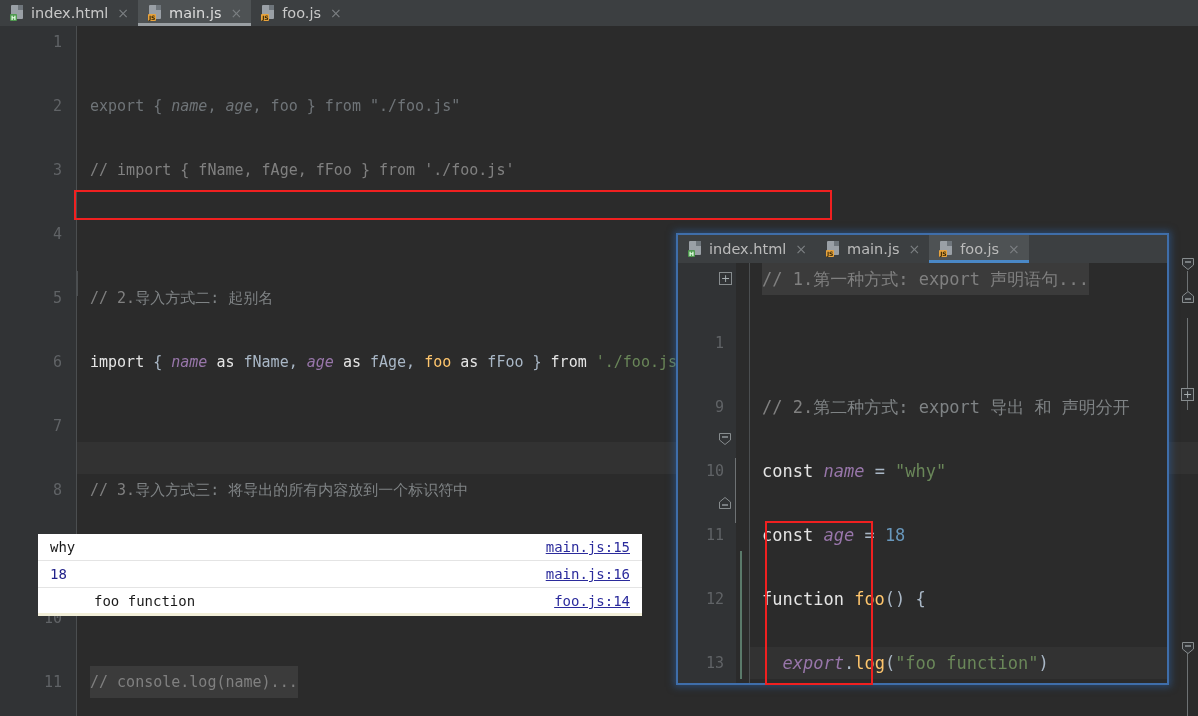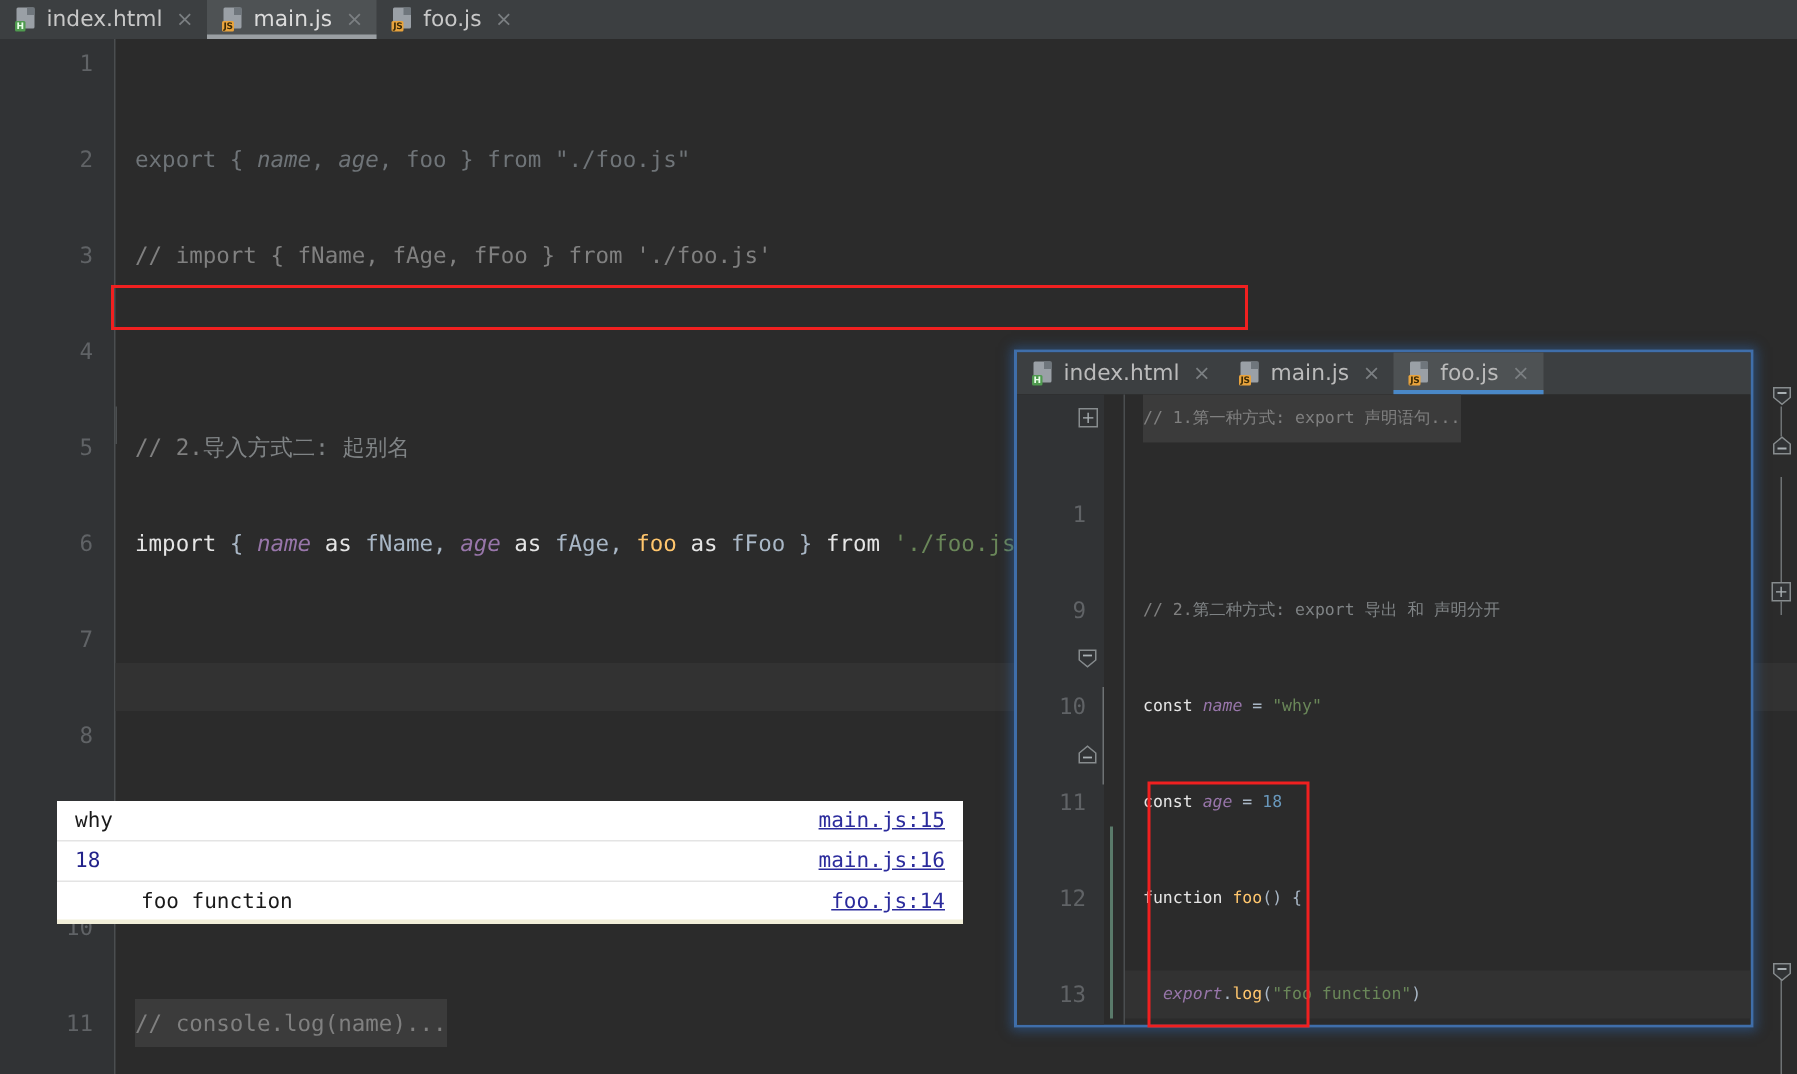--- a/index.html
+++ b/index.html
@@ -156,21 +156,21 @@
   .pop-gutter-sep{position:absolute;left:71px;top:0;width:1px;height:100%;background:#4b4e50;}
   .pop-code{position:absolute;left:72px;top:0;right:0;height:100%;}
   .prow{height:32px;line-height:32px;position:relative;white-space:pre;}
   .plnum{
     position:absolute;left:0;width:58px;box-sizing:border-box;
     padding-right:12px;text-align:right;color:#606366;font-size:15px;line-height:32px;
     font-family:"DejaVu Sans Mono","Liberation Mono",monospace;
   }
   .pcode{
     position:absolute;left:12px;top:0;line-height:32px;white-space:pre;
-    font-family:"DejaVu Sans Mono","Liberation Mono",monospace;font-size:11px;
+    font-family:"DejaVu Sans Mono","Liberation Mono",monospace;font-size:17px;
   }
 
   
   .redbox{position:absolute;border:2px solid #f02020;box-sizing:border-box;pointer-events:none;}
   .marker-bar{position:absolute;width:2px;background:#5a7a6a;}
 </style>
 </head>
 <body>
 
 <div class="app">
@@ -252,20 +252,21 @@
         <div class="codeline"><span class="c-kw">import</span><span class="c-ident"> { </span><span class="c-field">name</span><span class="c-ident"> </span><span class="c-kw">as</span><span class="c-ident"> fName, </span><span class="c-field">age</span><span class="c-ident"> </span><span class="c-kw">as</span><span class="c-ident"> fAge, </span><span class="c-fn">foo</span><span class="c-ident"> </span><span class="c-kw">as</span><span class="c-ident"> fFoo } </span><span class="c-kw">from</span><span class="c-ident"> </span><span class="c-str">'./foo.js'</span></div>
       </div>
 
       <div class="row" style="top:192px;">
         <div class="lnum" style="left:-77px;top:0;">7</div>
         <div class="codeline"></div>
       </div>
 
       <div class="row" style="top:224px;">
         <div class="lnum" style="left:-77px;top:0;">8</div>
+        <div class="codeline"><span class="c-comment">// 3.</span><span class="c-cn">导入方式三: 将导出的所有内容放到一个标识符中</span></div>
       </div>
 
       <div class="row" style="top:256px;">
         <div class="lnum" style="left:-77px;top:0;">9</div>
         <div class="codeline c-comment">// import * as foo from './foo.js'</div>
       </div>
 
       <div class="row" style="top:288px;">
         <div class="lnum" style="left:-77px;top:0;">10</div>
         <div class="codeline"></div>

